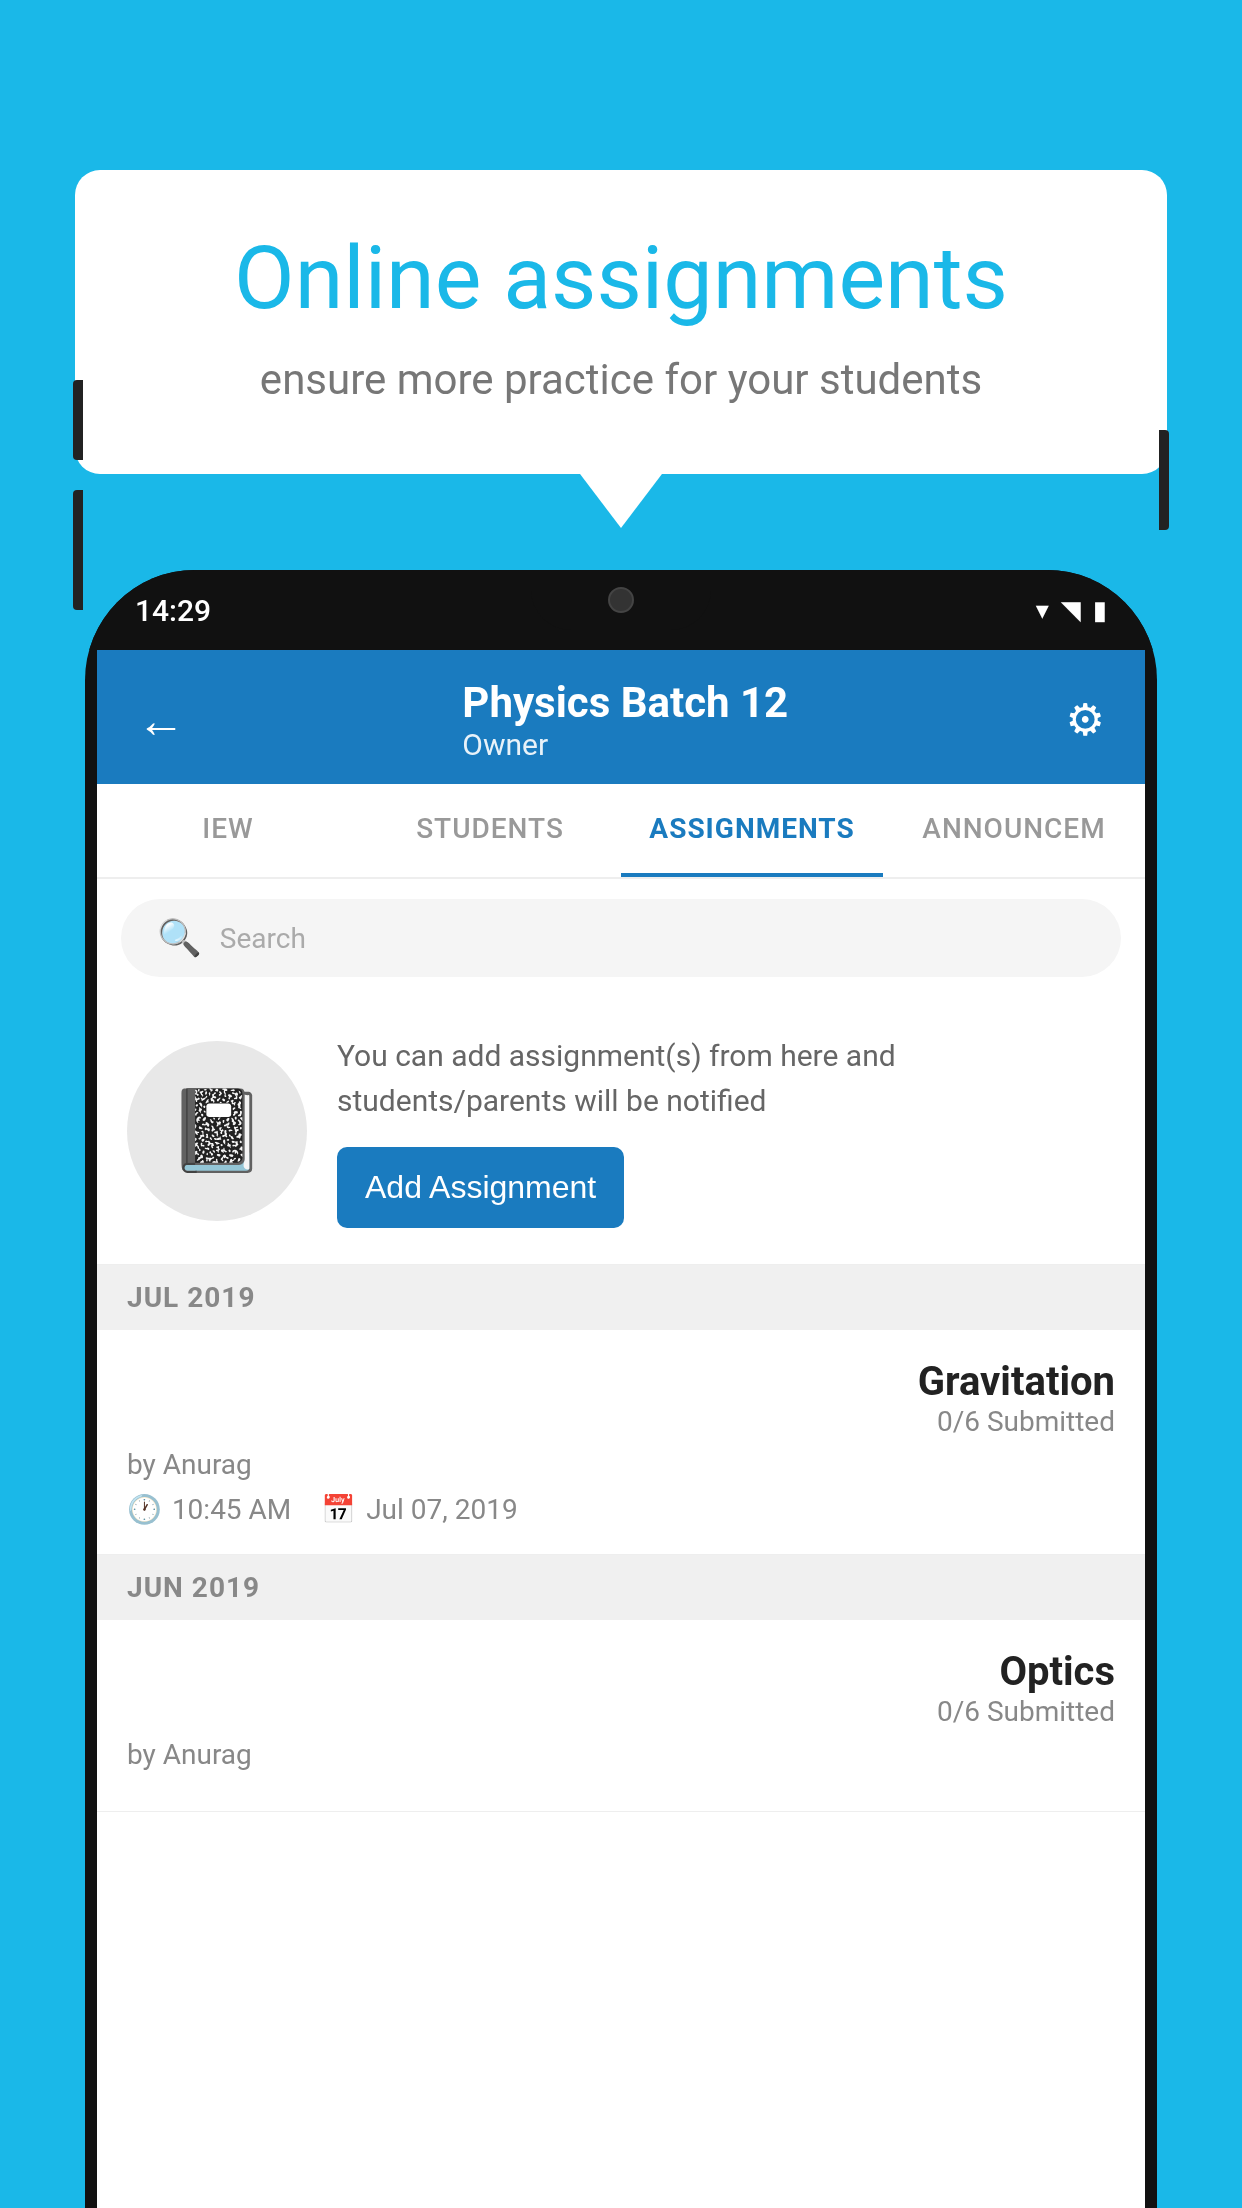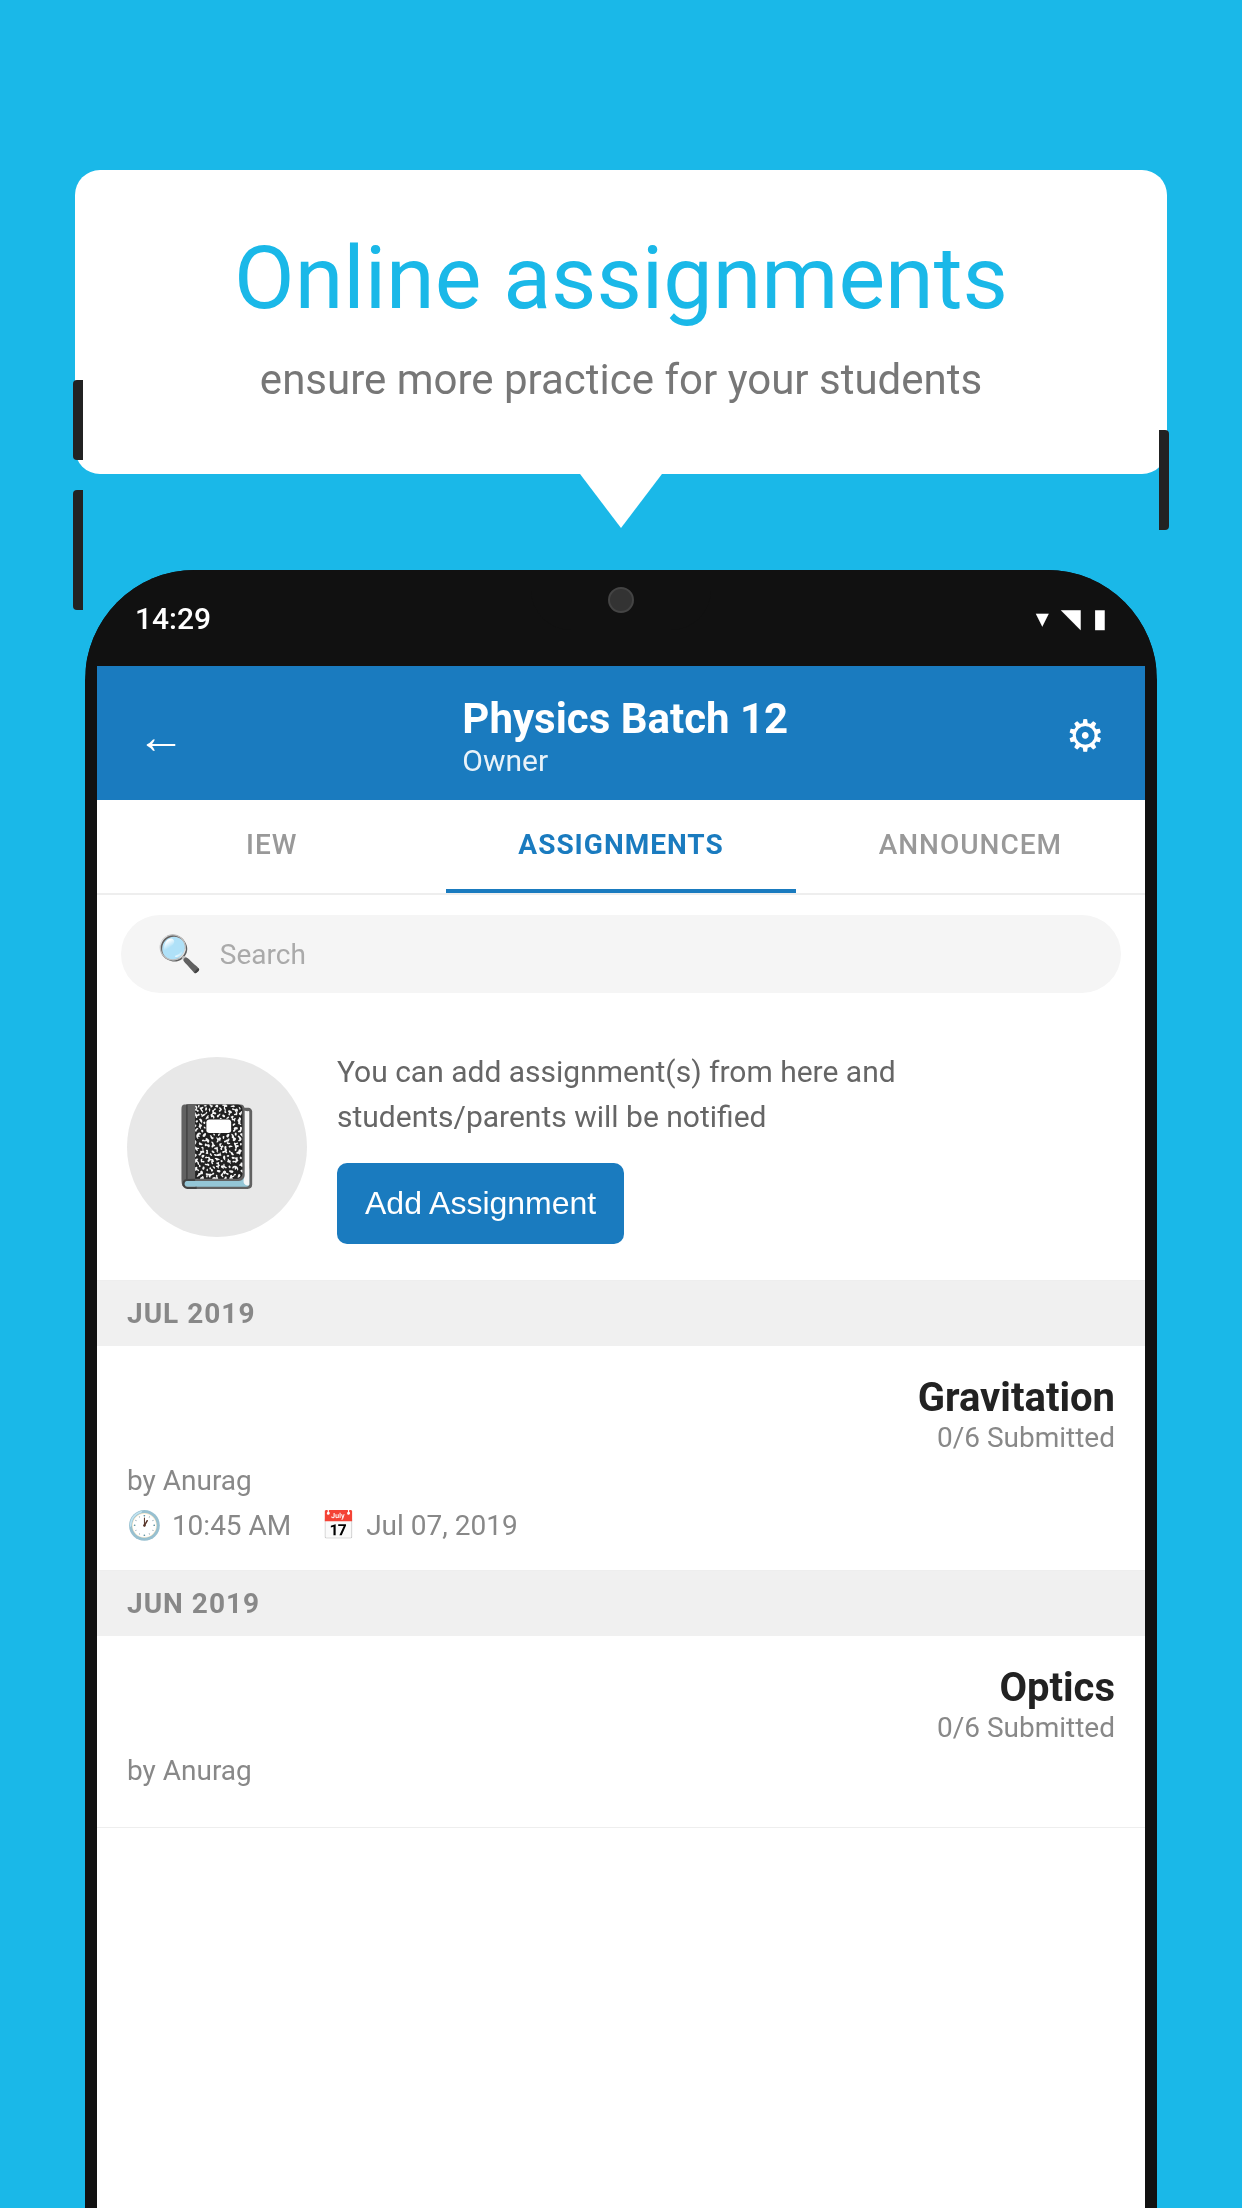--- a/index.html
+++ b/index.html
@@ -58,21 +58,21 @@
       left: 85px;
       right: 85px;
       bottom: 0;
       background: #111;
       border-radius: 110px 110px 0 0;
       padding: 0;
       overflow: hidden;
     }
     .phone-notch-area {
       position: relative;
-      height: 96px;
+      height: 80px;
       background: #111;
       display: flex;
       align-items: center;
       justify-content: space-between;
       padding: 0 50px;
       z-index: 10;
     }
     .phone-status-time {
       color: white;
       font-size: 30px;
@@ -352,20 +352,23 @@
       <div class="header-title-area">
         <div class="header-title">Physics Batch 12</div>
         <div class="header-subtitle">Owner</div>
       </div>
       <span class="header-gear">⚙</span>
     </div>
 
     <div class="tabs-bar">
       <div class="tab-item">
         <span>IEW</span>
+      </div>
+      <div class="tab-item">
+        <span>STUDENTS</span>
       </div>
       <div class="tab-item active">
         <span>ASSIGNMENTS</span>
       </div>
       <div class="tab-item">
         <span>ANNOUNCEM</span>
       </div>
     </div>
 
     <div class="search-container">

